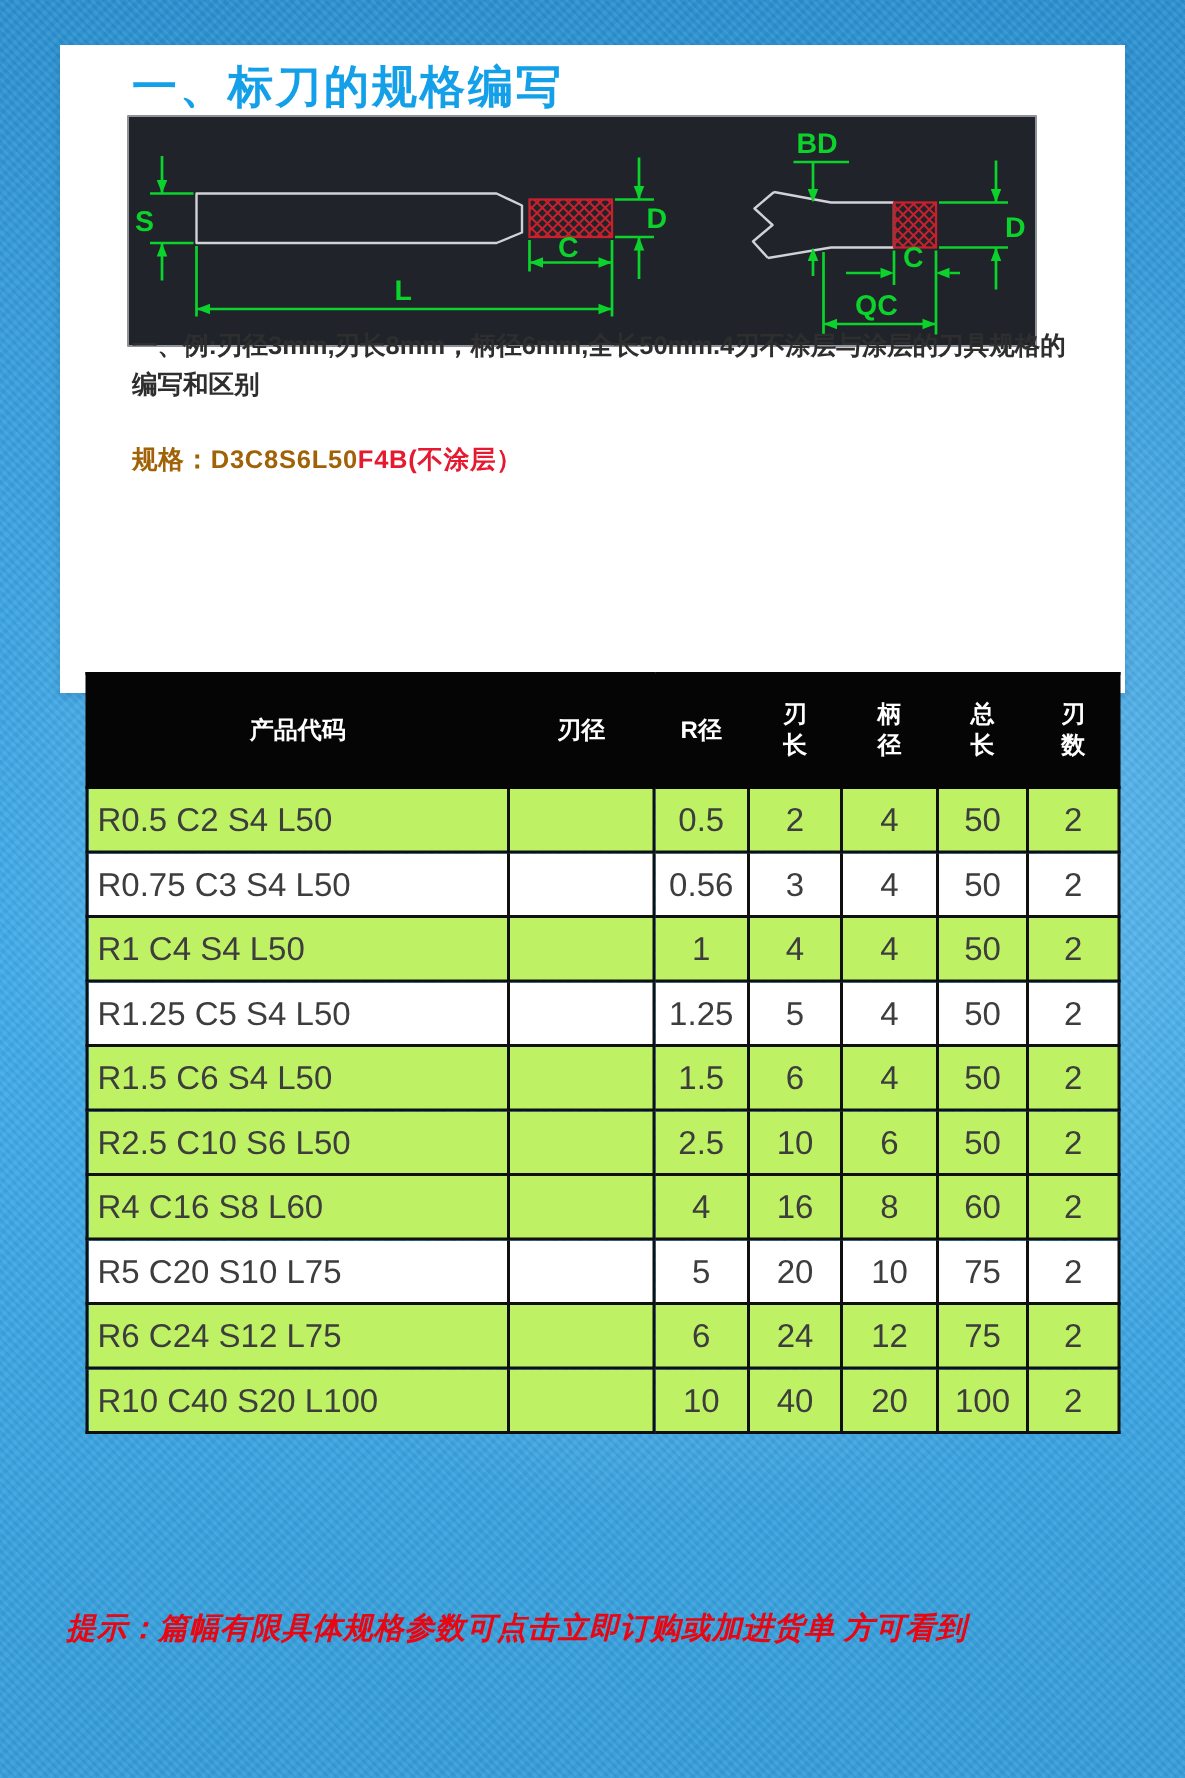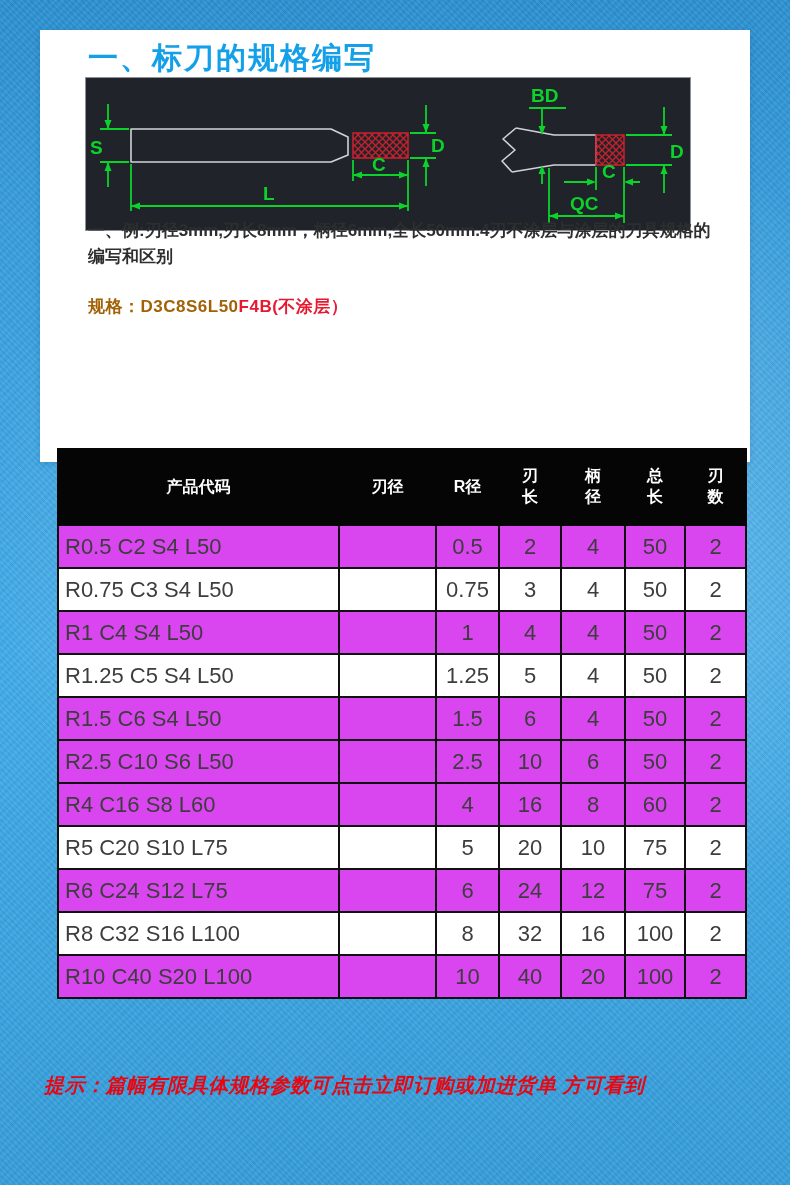--- a/index.html
+++ b/index.html
@@ -45,21 +45,21 @@
   .spec-table th{
     background:#050505;color:#ffffff;font-size:16px;font-weight:bold;
     height:42px;text-align:center;border:2px solid #050505;padding:16px;
   }
   .spec-table td{
     height:41px;background:#ffffff;border:2px solid #101010;
     font-size:22px;color:#3d3d3d;text-align:center;padding:0;
     white-space:nowrap;overflow:hidden;
   }
   .spec-table td.c0{text-align:left;padding-left:6px;}
-  .spec-table tr.alt td{background:#d946ef;}
+  .spec-table tr.alt td{background:#bef264;}
 
   .tip{
     position:absolute;left:44px;top:1072px;width:720px;
     font-size:20px;font-weight:bold;font-style:italic;color:#e80613;
     letter-spacing:0.5px;white-space:nowrap;
   }
 
   .gdim{stroke:#0bd32b;stroke-width:1.8;fill:none;}
   .garrow{fill:#0bd32b;stroke:none;}
   .gtext{fill:#0bd32b;font-size:19px;font-weight:bold;font-family:"Liberation Sans",sans-serif;}
@@ -224,21 +224,21 @@
     <td>0.5</td>
     <td>2</td>
     <td>4</td>
     <td>50</td>
     <td>2</td>
   </tr>
 
   <tr>
     <td class="c0">R0.75 C3 S4 L50</td>
     <td></td>
-    <td>0.75</td>
+    <td>0.56</td>
     <td>3</td>
     <td>4</td>
     <td>50</td>
     <td>2</td>
   </tr>
 
   <tr class="alt">
     <td class="c0">R1 C4 S4 L50</td>
     <td></td>
     <td>1</td>
@@ -303,29 +303,20 @@
   <tr class="alt">
     <td class="c0">R6 C24 S12 L75</td>
     <td></td>
     <td>6</td>
     <td>24</td>
     <td>12</td>
     <td>75</td>
     <td>2</td>
   </tr>
 
-  <tr>
-    <td class="c0">R8 C32 S16 L100</td>
-    <td></td>
-    <td>8</td>
-    <td>32</td>
-    <td>16</td>
-    <td>100</td>
-    <td>2</td>
-  </tr>
 
   <tr class="alt">
     <td class="c0">R10 C40 S20 L100</td>
     <td></td>
     <td>10</td>
     <td>40</td>
     <td>20</td>
     <td>100</td>
     <td>2</td>
   </tr>

